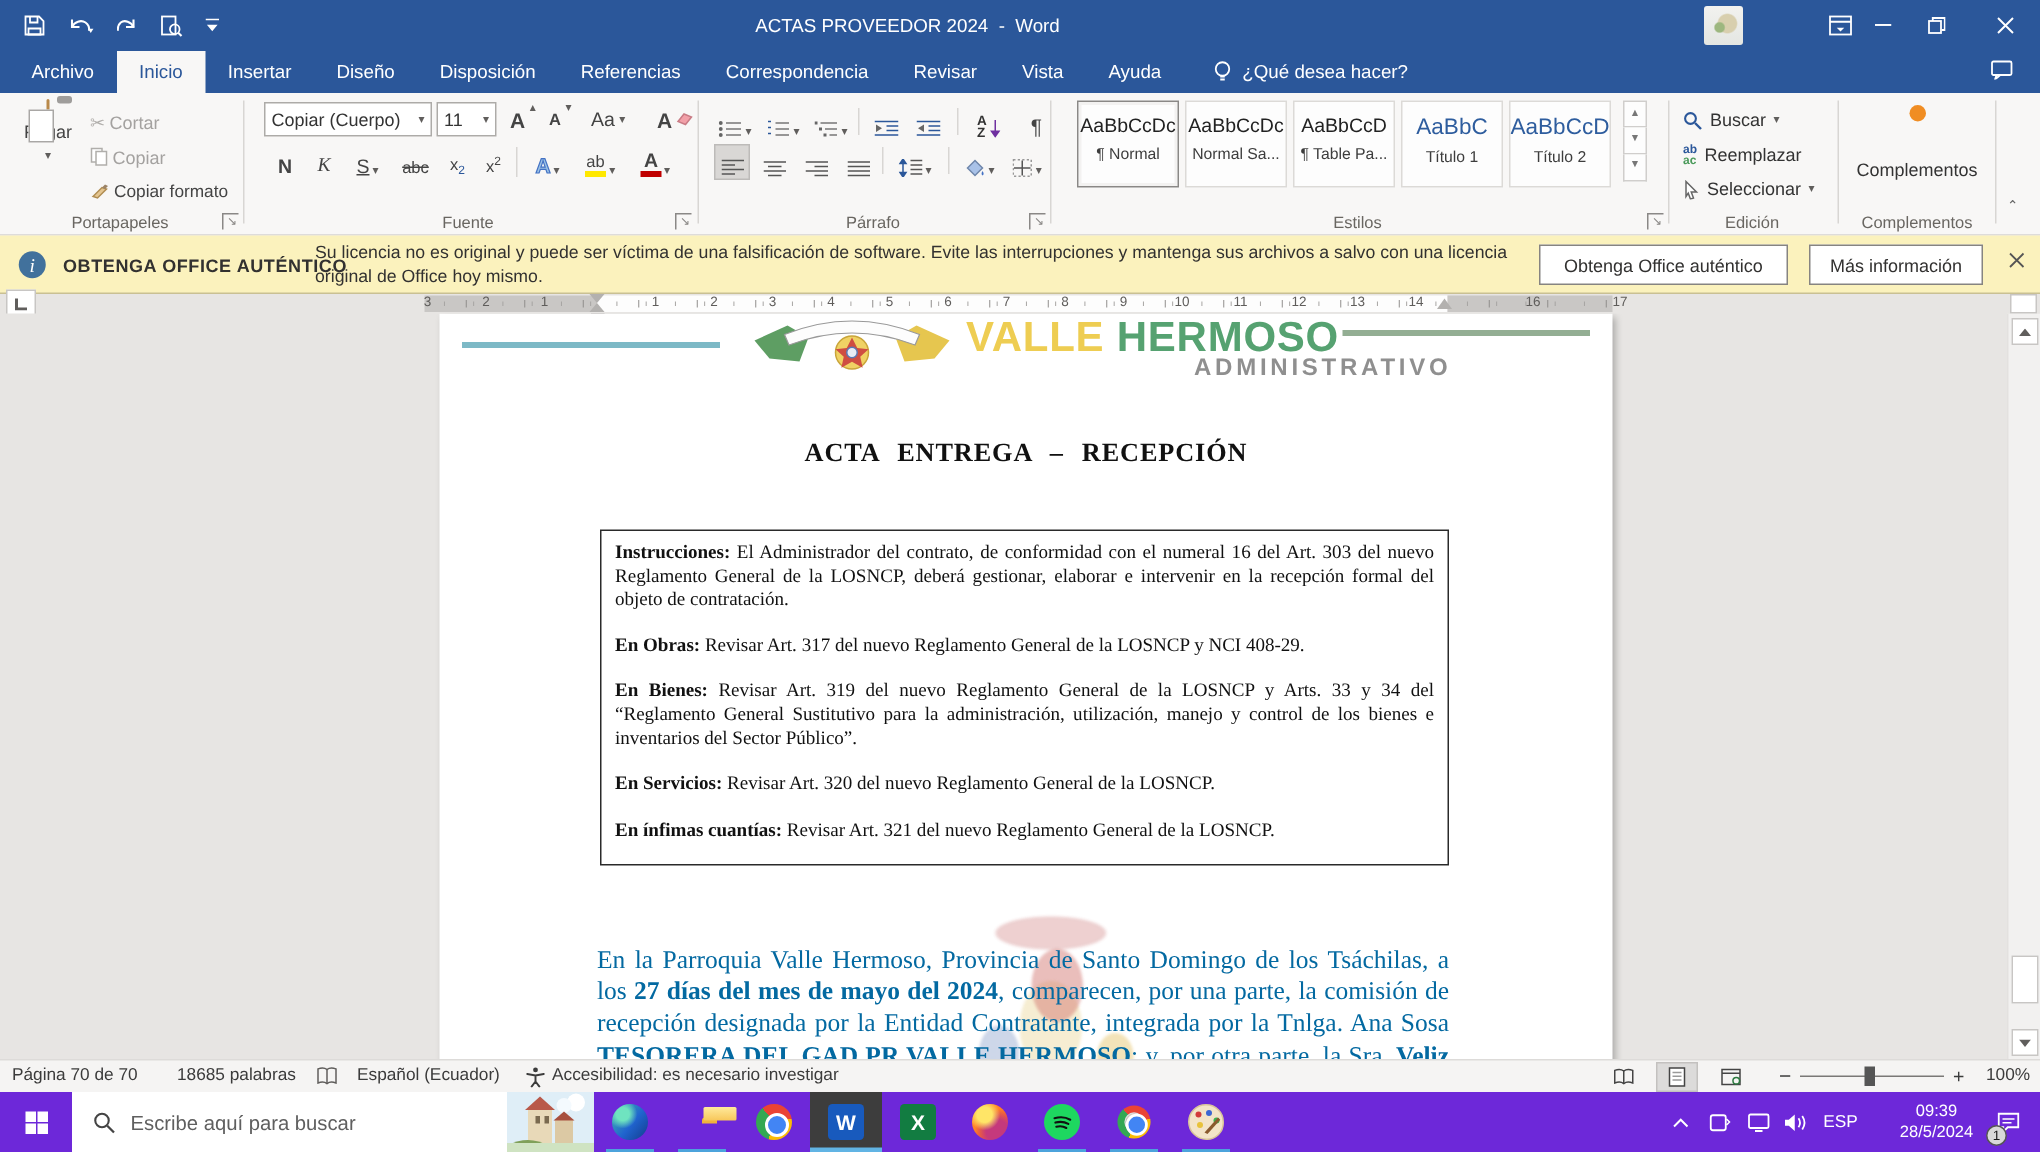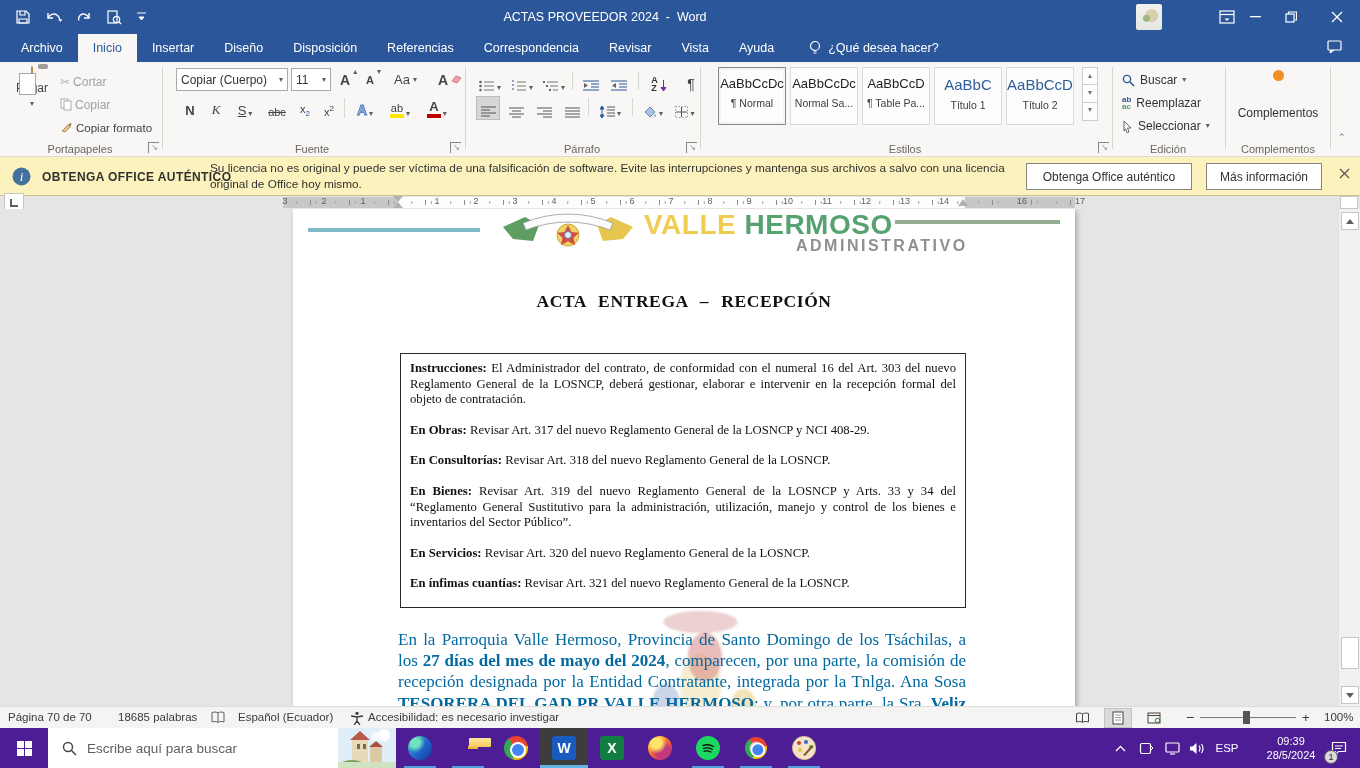--- a/index.html
+++ b/index.html
@@ -87,21 +87,21 @@
 .sthumb{position:absolute;left:2px;top:428px;width:18px;height:32px;background:#fff;border:1px solid #c8c6c4}
 .rulbtn{position:absolute;left:1340px;top:196px;width:18px;height:13px;background:#fff;border:1px solid #c8c6c4}
 
 #statusbar{position:absolute;left:0;top:706px;width:1360px;height:22px;background:#f5f4f3;border-top:1px solid #dddbd9;font-size:11.5px;color:#3b3b3b}
 #statusbar .s{position:absolute;top:0;line-height:21px;white-space:nowrap}
 .viewbtn{position:absolute;top:1px;width:28px;height:20px;display:flex;align-items:center;justify-content:center}
 .viewbtn.active{background:#dcdbda;border:1px solid #c3c1bf}
 .ztrack{position:absolute;top:10px;left:1200px;width:96px;height:1px;background:#7a7876}
 .zthumb{position:absolute;top:4px;left:1243px;width:7px;height:13px;background:#555}
 
-#taskbar{position:absolute;left:0;top:728px;width:1360px;height:40px;background:#4c1d95}
+#taskbar{position:absolute;left:0;top:728px;width:1360px;height:40px;background:#6d28d9}
 .startbtn{position:absolute;left:0;top:0;width:48px;height:40px;display:flex;align-items:center;justify-content:center}
 .winlogo{display:grid;grid-template-columns:7px 7px;grid-template-rows:7px 7px;gap:1px}
 .winlogo span{background:#fff}
 #tsearch{position:absolute;left:48px;top:0;width:348px;height:40px;background:#fff;display:flex;align-items:center;overflow:hidden}
 #tsearch input{border:0;outline:none;flex:1;font-size:13.5px;color:#333;font-family:"Liberation Sans",sans-serif;background:transparent}
 #tsearch input::placeholder{color:#5f5f5f}
 .tslot{position:absolute;top:0;width:48px;height:40px;display:flex;align-items:center;justify-content:center}
 .tslot.activeapp{background:#3d3d3d}
 .run:after{content:"";position:absolute;left:8px;right:8px;bottom:0;height:2px;background:#4ca3dc}
 .tslot.activeapp.run:after{left:0;right:0;height:3px;background:#61b4e4}
@@ -513,21 +513,20 @@
     <div class="hline" style="left:602px;top:11px;width:165px;background:#93ae93"></div>
     <div class="brandsub">ADMINISTRATIVO</div>
 
     <div class="dhead serif" style="top:82px">ACTA ENTREGA – RECEPCIÓN</div>
 
     <div id="watermark"></div>
 
     <div id="insbox" class="serif">
       <p><span class="inslbl">Instrucciones:</span><span>El Administrador del contrato, de conformidad con el numeral 16 del Art. 303 del nuevo Reglamento General de la LOSNCP,  deberá gestionar, elaborar e intervenir en la recepción formal del objeto de contratación.</span></p>
       <p><span class="inslbl">En Obras:</span><span>Revisar Art. 317 del nuevo Reglamento General de la LOSNCP y NCI 408-29.</span></p>
-      <p><span class="inslbl">En Consultorías:</span><span>Revisar Art. 318 del nuevo Reglamento General de la LOSNCP.</span></p>
       <p><span class="inslbl">En Bienes:</span><span>Revisar Art. 319 del nuevo Reglamento General de la LOSNCP y Arts. 33 y 34 del “Reglamento General Sustitutivo para la administración, utilización, manejo y control de los bienes e inventarios del Sector Público”.</span></p>
       <p><span class="inslbl">En Servicios:</span><span>Revisar Art. 320 del nuevo Reglamento General de la LOSNCP.</span></p>
       <p><span class="inslbl">En ínfimas cuantías:</span><span>Revisar Art. 321 del nuevo Reglamento General de la LOSNCP.</span></p>
     </div>
 
     <div id="bodypar" class="serif">
       <span>En la Parroquia Valle Hermoso, Provincia de Santo Domingo de los Tsáchilas, a los </span><span class="bld">27 días del mes de mayo del 2024</span><span>, comparecen, por una parte, la comisión  de recepción designada por la Entidad Contratante, integrada por la Tnlga.  Ana Sosa </span><span class="bld">TESORERA DEL GAD PR VALLE HERMOSO</span><span>; y, por otra parte, la Sra. </span><span class="bld">Veliz Zavala Jeniffer</span>
     </div>
   </div>
 

